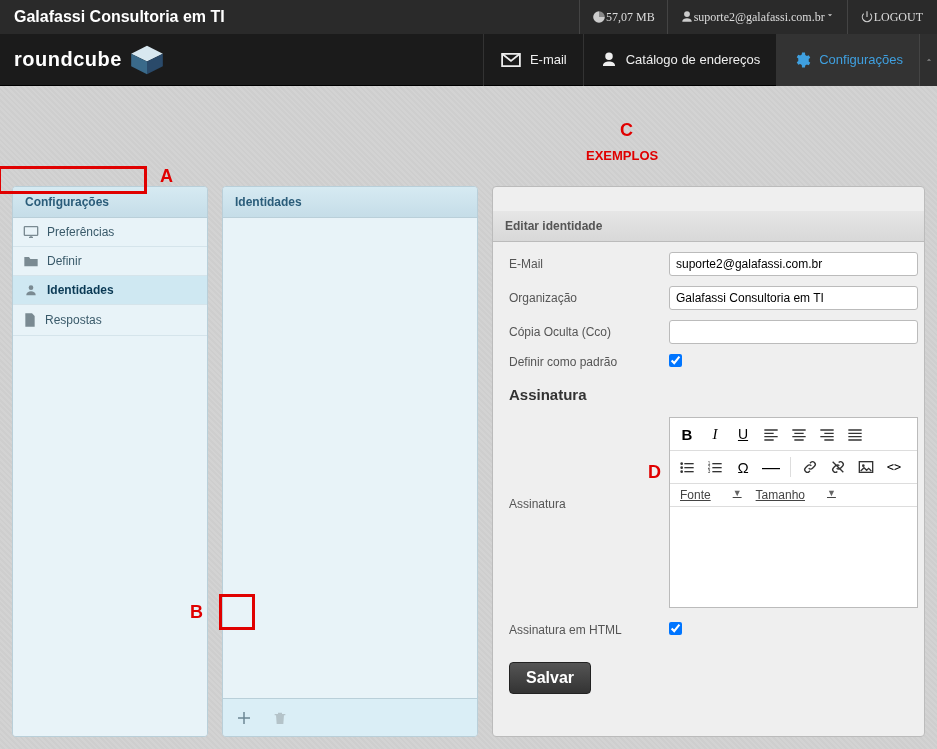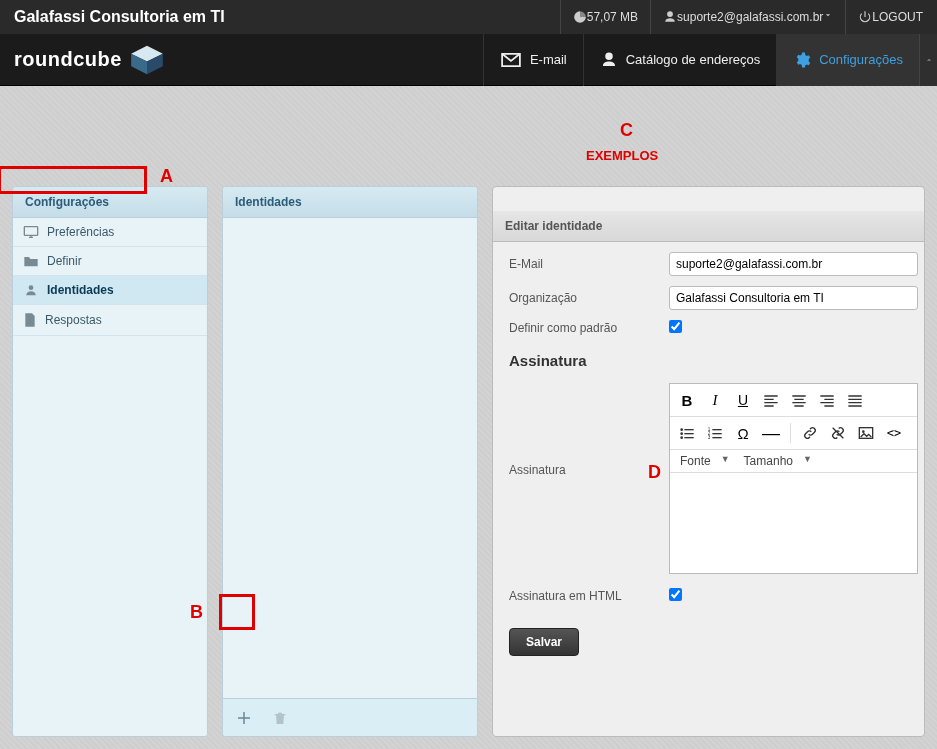--- a/index.html
+++ b/index.html
@@ -2,21 +2,21 @@
 <html><head>
 <meta charset="utf-8">
 <style>
 * { box-sizing: border-box; margin: 0; padding: 0; }
 body { font-family: "Lucida Grande", Verdana, Arial, sans-serif; font-size: 12px; background: #d0d0d0; width: 937px; height: 749px; overflow: hidden; }
 
 
 .topbar { background: #2a2a2a; height: 34px; display: flex; align-items: center; color: #fff; padding: 0 14px; }
 .topbar .brand { font-size: 16px; font-weight: bold; flex: 1; }
 .topbar .sep { width: 1px; height: 34px; background: #444; margin: 0 12px; }
-.top-item { display: flex; align-items: flex-start; font-size: 12px; color: #ddd; }
+.top-item { display: flex; align-items: flex-start; font-size: 12px; color: #ddd; font-family: Liberation Serif, serif; }
 .top-item svg { fill: #ccc; }
 
 
 .navbar { background: #1b1b1b; height: 52px; display: flex; align-items: center; padding: 0 0 0 14px; border-bottom: 1px solid #000; }
 .logo { display: flex; align-items: center; color: #fff; font-size: 20px; letter-spacing: 0.5px; }
 .logo-cube { margin-left: 6px; display: inline-flex; }
 .nav-spacer { flex: 1; }
 .nav-item { color: #eee; display: flex; align-items: center; gap: 8px; padding: 0 16px; height: 52px; border-left: 1px solid #333; font-size: 13px; }
 .nav-item.active { background: #333; color: #3fa0e0; }
 .nav-item svg { fill: #eee; }
@@ -51,25 +51,25 @@
 .form-label { width: 160px; color: #555; font-size: 12px; }
 .form-input { flex: 1; }
 .form-input input[type=text] { width: 100%; border: 1px solid #bbb; border-radius: 3px; padding: 4px 6px; font-size: 12px; background: #fff; }
 .form-input input[type=checkbox] { margin: 0; }
 .section-title { font-size: 15px; font-weight: bold; color: #333; margin: 16px 0 14px 0; }
 
 
 .editor { border: 1px solid #bbb; background: #fff; }
 .ed-row { display: flex; align-items: center; border-bottom: 1px solid #ddd; padding: 4px; gap: 2px; flex-wrap: wrap; }
 .ed-btn { width: 26px; height: 24px; display: flex; align-items: center; justify-content: center; border-radius: 2px; cursor: pointer; }
-.ed-select { display: flex; gap: 10px; padding: 0 6px; font-size: 12px; color: #444; cursor: pointer; }
+.ed-select { display: flex; gap: 22px; padding: 0 6px; font-size: 12px; color: #444; cursor: pointer; text-decoration: underline; }
 .ed-select .caret { font-size: 9px; color: #666; }
 .editor-body { height: 100px; }
 
-.save-btn { background: linear-gradient(#555, #333); color: #fff; border: 1px solid #222; border-radius: 4px; padding: 6px 16px; font-weight: bold; font-size: 12px; margin-top: 14px; cursor: pointer; }
+.save-btn { background: linear-gradient(#555, #333); color: #fff; border: 1px solid #222; border-radius: 4px; padding: 6px 16px; font-weight: bold; font-size: 16px; margin-top: 14px; cursor: pointer; }
 
 
 .annot-box { position: absolute; border: 3px solid #e00000; pointer-events: none; z-index: 50; }
 .annot-label { position: absolute; color: #e00000; font-weight: bold; font-size: 18px; z-index: 51; pointer-events: none; font-family: Arial; }
 
 
 .right-body::-webkit-scrollbar { width: 14px; }
 .right-body::-webkit-scrollbar-track { background: #e4e4e4; }
 .right-body::-webkit-scrollbar-thumb { background: #bcbcbc; border-radius: 2px; }
 
@@ -200,20 +200,24 @@
     <div class="panel-header">Editar identidade</div>
     <div class="right-body">
 
       <div class="form-row">
         <div class="form-label">E-Mail</div>
         <div class="form-input"><input type="text" value="suporte2@galafassi.com.br" style=""></div>
       </div>
       <div class="form-row">
         <div class="form-label">Organização</div>
         <div class="form-input"><input type="text" value="Galafassi Consultoria em TI" style=""></div>
+      </div>
+      <div class="form-row">
+        <div class="form-label">Cópia Oculta (Cco)</div>
+        <div class="form-input"><input type="text" value="" style=""></div>
       </div>
       <div class="form-row">
         <div class="form-label">Definir como padrão</div>
         <div class="form-input"><input type="checkbox" checked="" style=""></div>
       </div>
 
       <div class="section-title">Assinatura</div>
 
       <div class="form-row" style="align-items:flex-start">
         <div class="form-label" style="padding-top:80px">Assinatura</div>

